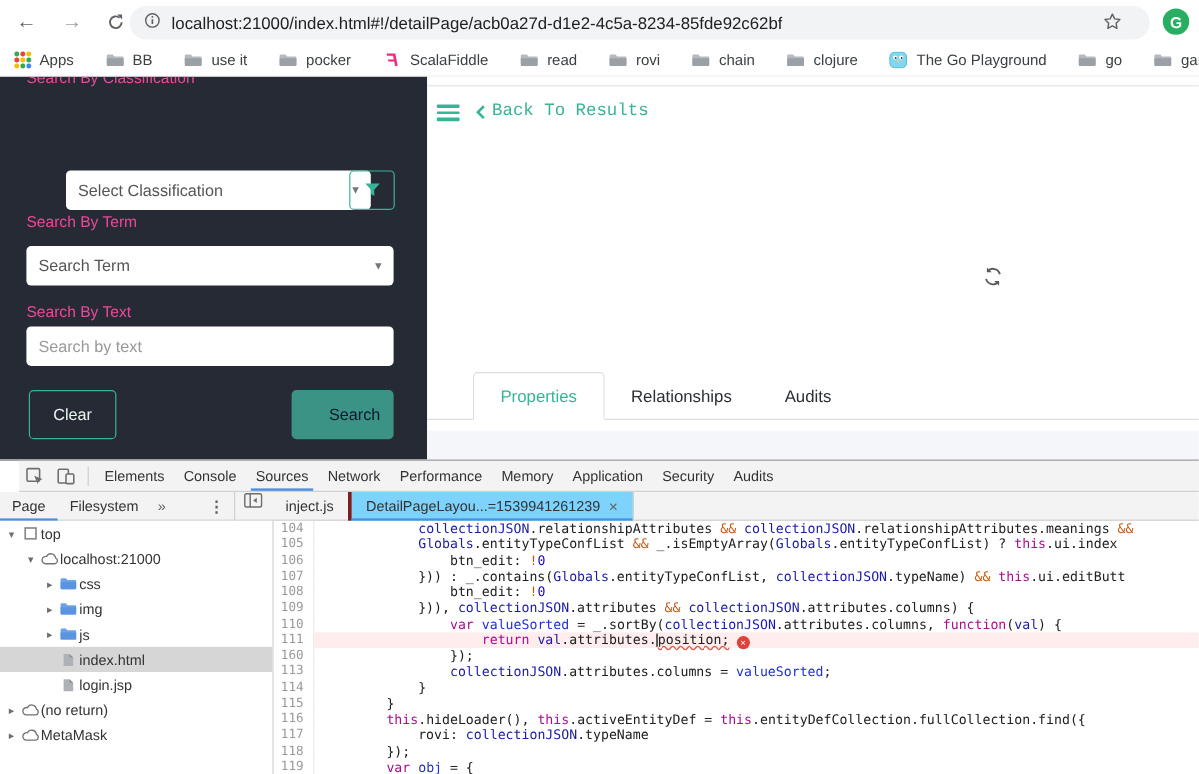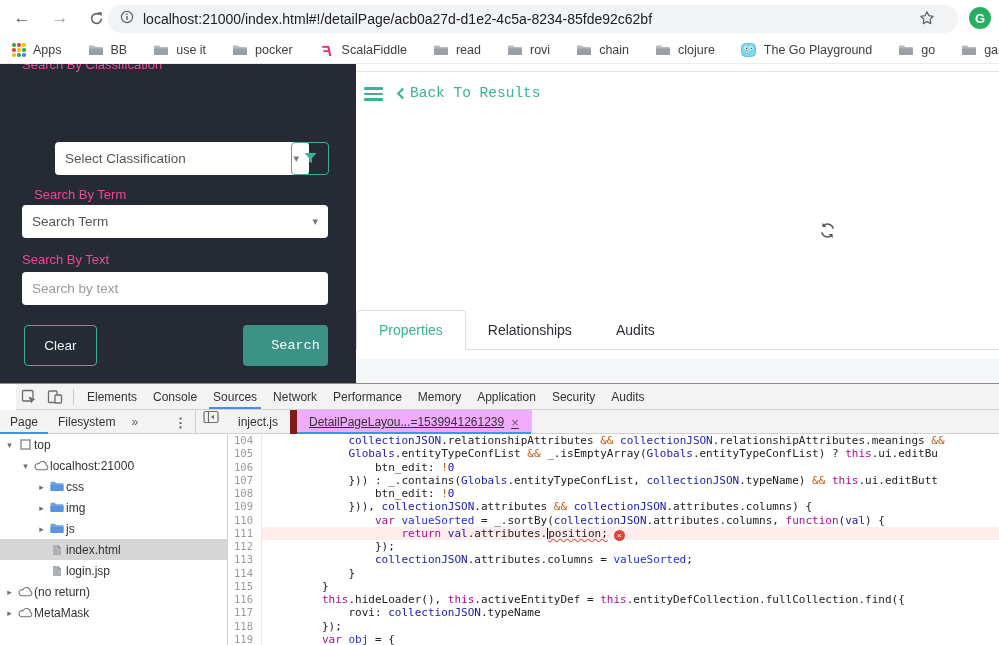--- a/index.html
+++ b/index.html
@@ -40,32 +40,32 @@
   .filter-btn { position:absolute; left:291px; top:78px; width:38px; height:33px; border:1.5px solid #38b397;
     border-radius:4px; background:transparent; display:flex; align-items:center; justify-content:center; }
   .sb-input { position:absolute; left:22px; top:208px; width:306px; height:33px; background:#fff;
     border-radius:4px; border:none; padding:0 10px; font-size:13.5px; color:#333;
     font-family:"Liberation Sans", sans-serif; }
   .sb-input::placeholder { color:#999; }
   .btn-outline { border:1px solid var(--accent_teal); background:transparent; color:#e9f7f2;
     border-radius:4px; font-size:13.5px; font-family:"Liberation Sans", sans-serif; }
   .clear-btn { position:absolute; left:24px; top:261px; width:73px; height:41px; }
   .search-btn { position:absolute; left:243px; top:261px; width:85px; height:41px; background:var(--search_btn_bg);
-    border:none; border-radius:4px; color:#ffffff; font-size:13.5px; font-family:Liberation Mono, monospace;padding-left:20px; }
+    border:none; border-radius:4px; color:#0f172a; font-size:13.5px; font-family:Liberation Sans, sans-serif;padding-left:20px; }
 
   .content { position:absolute; left:356px; top:0; width:643px; height:319px; background:#fff; }
   .content .top-hr { position:absolute; left:0; top:7px; width:643px; height:1px; background:#e4e4e4; }
   .hamburger { position:absolute; left:8px; top:23px; width:19px; height:14px; display:flex;
     flex-direction:column; justify-content:space-between; }
   .hamburger i { display:block; height:2.6px; background:var(--accent_teal); border-radius:1px; }
   .back-link { position:absolute; left:40px; top:21px; color:var(--accent_teal); font-size:14.5px;
     display:flex; align-items:center; gap:5px;font-family:Liberation Mono, monospace; }
   .spinner { position:absolute; left:463px; top:158px; width:17px; height:17px; }
   .content-tabs { position:absolute; left:0; top:245px; width:643px; height:41px; display:flex;
-    align-items:flex-end; border-bottom:1px solid #ddd; }
+    align-items:flex-end; padding-left:38px; border-bottom:1px solid #ddd; }
   .ctab { font-size:14px; color:#2b2f33; padding:11px 22px; white-space:nowrap; }
   .ctab.active { color:var(--accent_teal); background:#fff; border:1px solid #ddd; border-bottom:1px solid #fff;
     border-radius:4px 4px 0 0; margin-bottom:-1px; }
   .props-panel { position:absolute; left:0; top:295px; width:643px; height:24px; background:#f5f6f9; }
 
   
   .devtools { position:absolute; left:0; top:383px; width:999px; height:262px; background:#fff;
     border-top:1px solid #8b8b8b; font-size:12px; color:#333; }
   .dt-toolbar { position:absolute; left:16px; top:0; width:999px; height:26px; background:#f3f3f3;
     border-bottom:1px solid #d0d0d0; display:flex; align-items:center; }
@@ -78,21 +78,21 @@
     border-bottom:1px solid #d0d0d0; display:flex; }
   .nav-header { width:196px; height:24px; display:flex; align-items:center; border-right:1px solid #d0d0d0; }
   .nv-tab { padding:0 10px; height:23px; display:flex; align-items:center; position:relative; }
   .nv-tab.active::after { content:""; position:absolute; left:0; right:0; bottom:0; height:2px;
     background:var(--devtools_blue); }
   .nv-more { color:#5f6368; font-size:12px; padding:0 6px; }
   .nv-kebab { margin-left:auto; color:#5f6368; font-weight:bold; font-size:13px; padding:0 8px; letter-spacing:0; }
   .tabstrip { flex:1; display:flex; align-items:flex-start; height:24px; overflow:hidden; }
   .ts-icon { width:30px; display:flex; align-items:center; justify-content:center; }
   .ftab { display:flex; align-items:center; gap:7px; padding:0 12px; white-space:nowrap; position:relative; color:#333; }
-  .ftab.active { background:#f0abfc; border-right:1px solid #d0d0d0; border-left:7px solid #7f1d1d;text-decoration:underline; }
+  .ftab.active { background:#7dd3fc; border-right:1px solid #d0d0d0; border-left:3px solid #7f1d1d; }
   .ftab.active::after { content:""; position:absolute; left:0; right:0; bottom:0; height:2px; background:var(--devtools_blue); }
   .ftab .close-x { color:#5f6368; font-size:13px; }
 
   .dt-body { position:absolute; left:0; top:50px; width:999px; height:212px; display:flex; }
   .tree-pane { width:228px; height:212px; border-right:1px solid #d0d0d0; background:#fff; overflow:hidden; }
   .tree-row { height:21px; display:flex; align-items:center; font-size:12px; color:#333; white-space:nowrap; }
   .tree-row.selected { background:var(--selection_gray); }
   .tr-arrow { width:13px; text-align:center; color:#6e6e6e; font-size:9px; flex:0 0 auto; }
   .tr-icon { width:18px; display:flex; align-items:center; justify-content:center; flex:0 0 auto; }
 
@@ -270,21 +270,21 @@
       <div class="sb-select" style="left:22px;top:78px;width:254px;margin-left:33px;">
         <span>Select Classification</span>
         <span class="caret">▾</span>
       </div>
       <div class="filter-btn">
         <svg width="15" height="13" viewBox="0 0 16 14">
             <path d="M1.5 1 h13 l-5 5.6 v5.6 l-3 -1.9 V6.6 z" fill="#38b397"></path>
           </svg>
       </div>
 
-      <div class="sb-label" style="position:absolute;left:22px;top:123px;margin-left:12px;">Search By Term</div>
+      <div class="sb-label" style="position:absolute;left:22px;top:113px;">Search By Term</div>
       <div class="sb-select" style="left:22px;top:141px;width:306px;">
         <span>Search Term</span>
         <span class="caret">▾</span>
       </div>
 
       <div class="sb-label" style="position:absolute;left:22px;top:188px;">Search By Text</div>
       <input class="sb-input" placeholder="Search by text" style="">
 
       <button class="btn-outline clear-btn">Clear</button>
       <button class="search-btn">Search</button>
@@ -467,21 +467,21 @@
             <span>MetaMask</span>
           </div>
         </div>
       <div class="editor" id="editor">
           <div class="code-line">
             <div class="ln">104</div>
             <div class="ct"><span class="tok-p">            </span><span class="tok-v">collectionJSON</span><span class="tok-p">.relationshipAttributes </span><span class="tok-o">&amp;&amp;</span><span class="tok-p"> </span><span class="tok-v">collectionJSON</span><span class="tok-p">.relationshipAttributes.meanings </span><span class="tok-o">&amp;&amp;</span></div>
           </div>
           <div class="code-line">
             <div class="ln">105</div>
-            <div class="ct"><span class="tok-p">            </span><span class="tok-v">Globals</span><span class="tok-p">.entityTypeConfList </span><span class="tok-o">&amp;&amp;</span><span class="tok-p"> _.isEmptyArray(</span><span class="tok-v">Globals</span><span class="tok-p">.entityTypeConfList) ? </span><span class="tok-k">this</span><span class="tok-p">.ui.editBu</span></div>
+            <div class="ct"><span class="tok-p">            </span><span class="tok-v">Globals</span><span class="tok-p">.entityTypeConfList </span><span class="tok-o">&amp;&amp;</span><span class="tok-p"> _.isEmptyArray(</span><span class="tok-v">Globals</span><span class="tok-p">.entityTypeConfList) ? </span><span class="tok-k">this</span><span class="tok-p">.ui.index</span></div>
           </div>
           <div class="code-line">
             <div class="ln">106</div>
             <div class="ct"><span class="tok-p">                btn_edit: </span><span class="tok-o">!</span><span class="tok-n">0</span></div>
           </div>
           <div class="code-line">
             <div class="ln">107</div>
             <div class="ct"><span class="tok-p">            })) : _.contains(</span><span class="tok-v">Globals</span><span class="tok-p">.entityTypeConfList, </span><span class="tok-v">collectionJSON</span><span class="tok-p">.typeName) </span><span class="tok-o">&amp;&amp;</span><span class="tok-p"> </span><span class="tok-k">this</span><span class="tok-p">.ui.editButt</span></div>
           </div>
           <div class="code-line">
@@ -494,21 +494,21 @@
           </div>
           <div class="code-line">
             <div class="ln">110</div>
             <div class="ct"><span class="tok-p">                </span><span class="tok-k">var</span><span class="tok-p"> </span><span class="tok-d">valueSorted</span><span class="tok-p"> = _.sortBy(</span><span class="tok-v">collectionJSON</span><span class="tok-p">.attributes.columns, </span><span class="tok-k">function</span><span class="tok-p">(</span><span class="tok-v">val</span><span class="tok-p">) {</span></div>
           </div>
           <div class="code-line hl">
             <div class="ln">111</div>
             <div class="ct"><span class="tok-p">                    </span><span class="tok-k">return</span><span class="tok-p"> </span><span class="tok-v">val</span><span class="tok-p">.attributes.</span><span class="cursor"></span><span class="tok-p err">position;</span><span class="err-badge">×</span></div>
           </div>
           <div class="code-line">
-            <div class="ln">112</div>
+            <div class="ln">160</div>
             <div class="ct"><span class="tok-p">                });</span></div>
           </div>
           <div class="code-line">
             <div class="ln">113</div>
             <div class="ct"><span class="tok-p">                </span><span class="tok-v">collectionJSON</span><span class="tok-p">.attributes.columns = </span><span class="tok-d">valueSorted</span><span class="tok-p">;</span></div>
           </div>
           <div class="code-line">
             <div class="ln">114</div>
             <div class="ct"><span class="tok-p">            }</span></div>
           </div>

